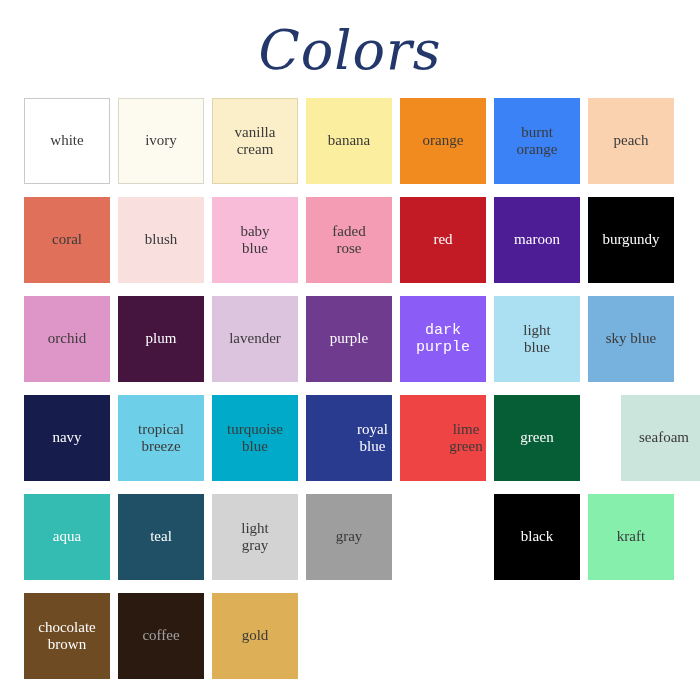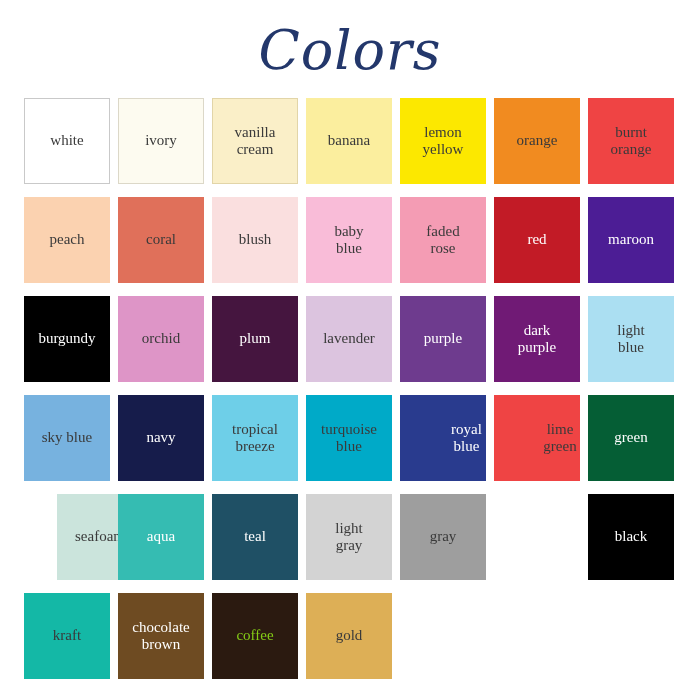--- a/index.html
+++ b/index.html
@@ -79,28 +79,24 @@
       <div class="swatch" style="background: rgb(253, 251, 240); border: 1px solid rgb(220, 216, 200);">
         <span class="swatch-label" style="color: rgb(58, 58, 58);">ivory</span>
       </div>
       <div class="swatch" style="background: rgb(250, 239, 200); border: 1px solid rgb(226, 213, 168);">
         <span class="swatch-label" style="color: rgb(58, 58, 58);">vanilla
 cream</span>
       </div>
       <div class="swatch" style="background: rgb(251, 238, 158);">
         <span class="swatch-label" style="color: rgb(58, 58, 58);">banana</span>
       </div>
-      <div class="swatch" style="background: rgb(252, 232, 0);">
-        <span class="swatch-label" style="color: rgb(58, 58, 58);">lemon
-yellow</span>
-      </div>
       <div class="swatch" style="background: rgb(241, 139, 32);">
         <span class="swatch-label" style="color: rgb(58, 58, 58);">orange</span>
       </div>
-      <div class="swatch" style="background: #ef4444;">
+      <div class="swatch" style="background: #3b82f6;">
         <span class="swatch-label" style="color: rgb(58, 58, 58);">burnt
 orange</span>
       </div>
       <div class="swatch" style="background: rgb(251, 210, 176);">
         <span class="swatch-label" style="color: rgb(58, 58, 58);">peach</span>
       </div>
       <div class="swatch" style="background: rgb(224, 112, 90);">
         <span class="swatch-label" style="color: rgb(58, 58, 58);">coral</span>
       </div>
       <div class="swatch" style="background: rgb(250, 223, 223);">
@@ -128,21 +124,21 @@
       </div>
       <div class="swatch" style="background: rgb(69, 21, 63);">
         <span class="swatch-label" style="color: rgb(255, 255, 255);">plum</span>
       </div>
       <div class="swatch" style="background: rgb(220, 196, 223);">
         <span class="swatch-label" style="color: rgb(58, 58, 58);">lavender</span>
       </div>
       <div class="swatch" style="background: rgb(110, 59, 142);">
         <span class="swatch-label" style="color: rgb(255, 255, 255);">purple</span>
       </div>
-      <div class="swatch" style="background: #701a75;">
+      <div class="swatch" style="background: #8b5cf6; font-family: Liberation Mono, monospace;">
         <span class="swatch-label" style="color: rgb(255, 255, 255);">dark
 purple</span>
       </div>
       <div class="swatch" style="background: rgb(171, 223, 242);">
         <span class="swatch-label" style="color: rgb(58, 58, 58);">light
 blue</span>
       </div>
       <div class="swatch" style="background: rgb(119, 178, 223);">
         <span class="swatch-label" style="color: rgb(58, 58, 58);">sky blue</span>
       </div>
@@ -181,29 +177,29 @@
         <span class="swatch-label" style="color: rgb(58, 58, 58);">light
 gray</span>
       </div>
       <div class="swatch" style="background: rgb(158, 158, 158);">
         <span class="swatch-label" style="color: rgb(58, 58, 58);">gray</span>
       </div>
       <div class="swatch empty"></div>
       <div class="swatch" style="background: rgb(0, 0, 0);">
         <span class="swatch-label" style="color: rgb(255, 255, 255);">black</span>
       </div>
-      <div class="swatch" style="background: #14b8a6;">
+      <div class="swatch" style="background: #86efac;">
         <span class="swatch-label" style="color: rgb(58, 58, 58);">kraft</span>
       </div>
       <div class="swatch" style="background: rgb(110, 75, 34);">
         <span class="swatch-label" style="color: rgb(255, 255, 255);">chocolate
 brown</span>
       </div>
       <div class="swatch" style="background: rgb(43, 26, 16);">
-        <span class="swatch-label" style="color: #84cc16;">coffee</span>
+        <span class="swatch-label" style="color: #a3a3a3;">coffee</span>
       </div>
       <div class="swatch" style="background: rgb(221, 175, 86);">
         <span class="swatch-label" style="color: rgb(58, 58, 58);">gold</span>
       </div>
       <div class="swatch empty"></div>
     </div>
 
 </div>
 
 </body></html>

